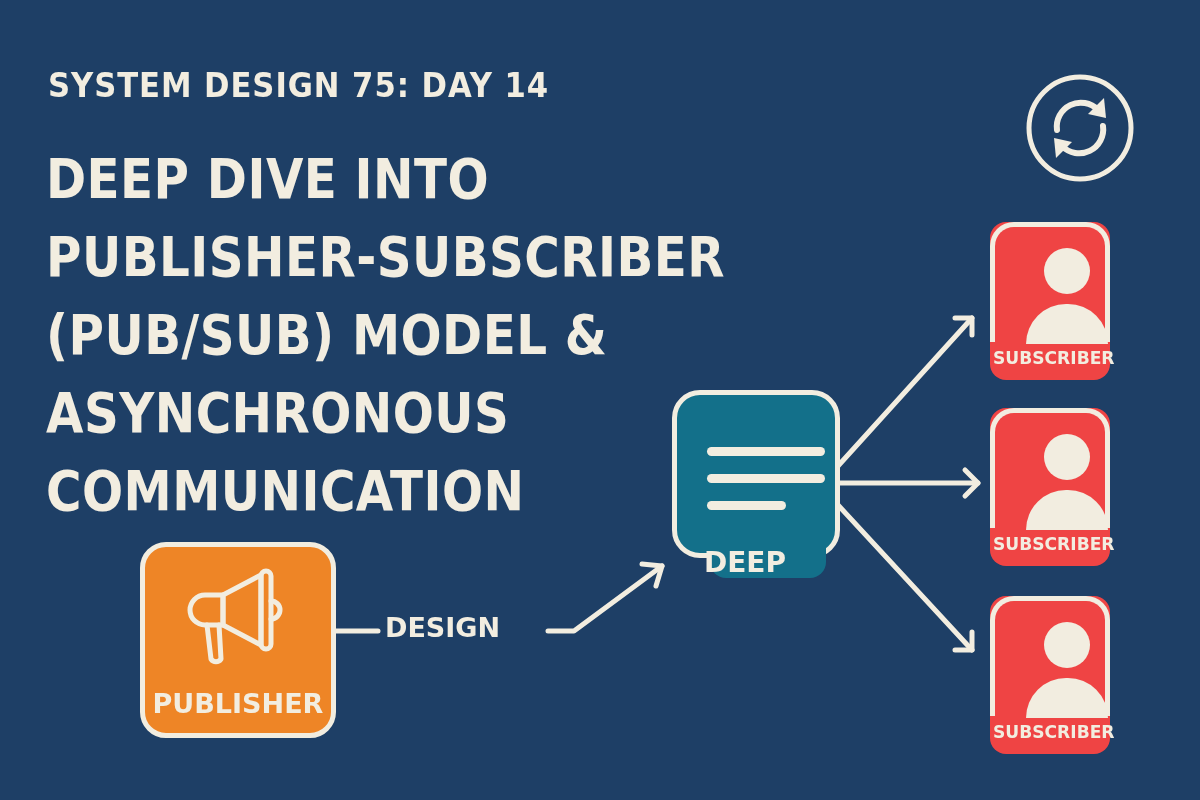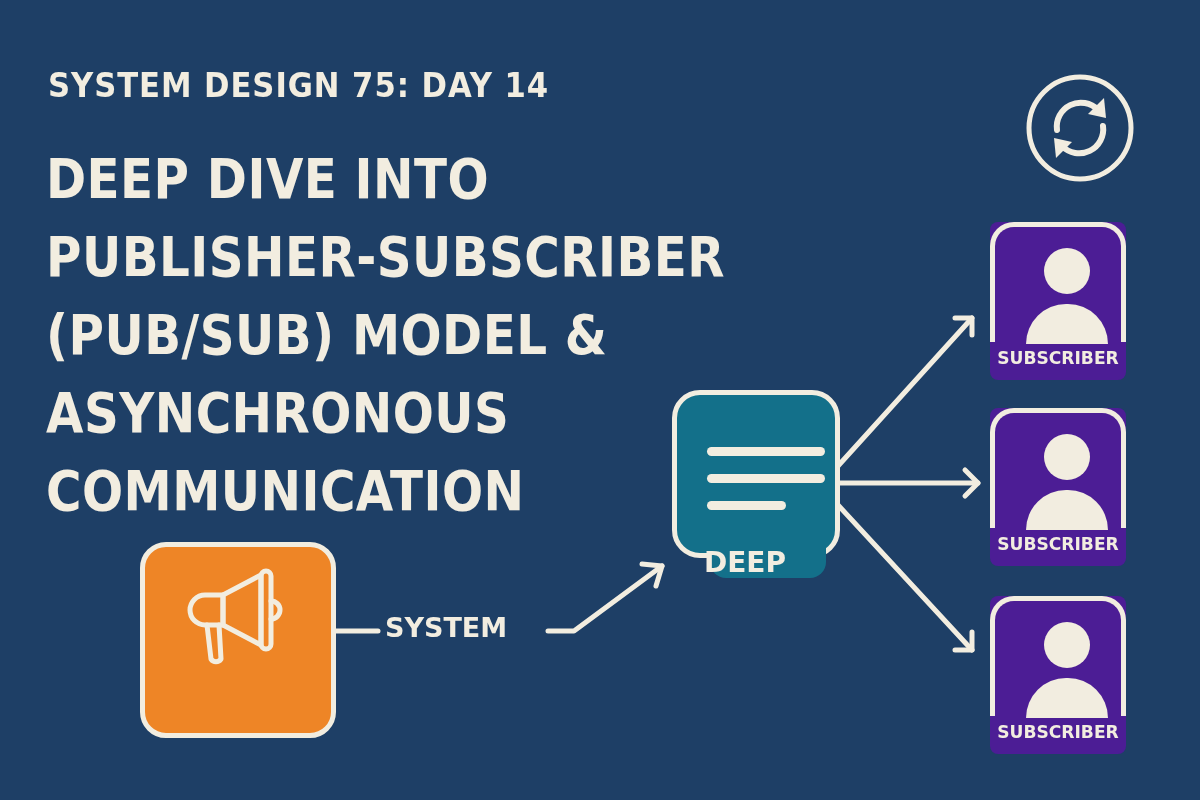--- a/index.html
+++ b/index.html
@@ -43,22 +43,22 @@
     position: absolute; left: 0; top: 0; width: 168px; height: 168px; box-sizing: border-box;
     background: #13708a; border: 5px solid #f2ede0; border-radius: 28px;
   }
   .topic .tab {
     position: absolute; left: 38px; top: 132px; width: 116px; height: 56px;
     background: #13708a; border-radius: 0 0 16px 16px;
   }
   .topic .line { position: absolute; height: 9px; background: #f2ede0; border-radius: 5px; }
 
   .subscriber {
-    width: 136px; height: 158px; left: 990px;
-    background: #4c1d95; border-radius: 8px;
+    width: 120px; height: 158px; left: 990px;
+    background: #ef4444; border-radius: 16px;
   }
   .subscriber .frame {
     position: absolute; left: 0; top: 0; right: 0; height: 120px;
     border: 5px solid #f2ede0; border-bottom: none; border-radius: 24px 24px 0 0;
     box-sizing: border-box;
   }
   .subscriber .head {
     position: absolute; left: 54px; top: 26px; width: 46px; height: 46px;
     background: #f2ede0; border-radius: 50%;
   }
@@ -118,23 +118,24 @@
 <div class="node publisher">
   <svg class="mega" viewBox="0 0 130 110">
     <g fill="none" stroke="#f2ede0" stroke-width="5" stroke-linejoin="round" stroke-linecap="round">
       <path d="M30 28 H48 V58 H30 A15 15 0 0 1 30 28 Z"></path>
       <path d="M48 28 L86 8 V78 L48 58 Z"></path>
       <rect x="86" y="4" width="10" height="78" rx="5"></rect>
       <path d="M96 34 A9 9 0 0 1 96 52"></path>
       <path d="M32 58 L36 92 A6 6 0 0 0 46 92 L44 58"></path>
     </g>
   </svg>
+  <div class="label">PUBLISHER</div>
 </div>
 
-<div class="message-label">SYSTEM</div>
+<div class="message-label">DESIGN</div>
 
 <div class="node topic">
   <div class="box"></div>
   <div class="tab"></div>
   <div>
     <div class="line" style="left:35px; top:57px; width:118px;"></div>
     <div class="line" style="left:35px; top:84px; width:118px;"></div>
     <div class="line" style="left:35px; top:111px; width:79px;"></div>
   </div>
 </div>

